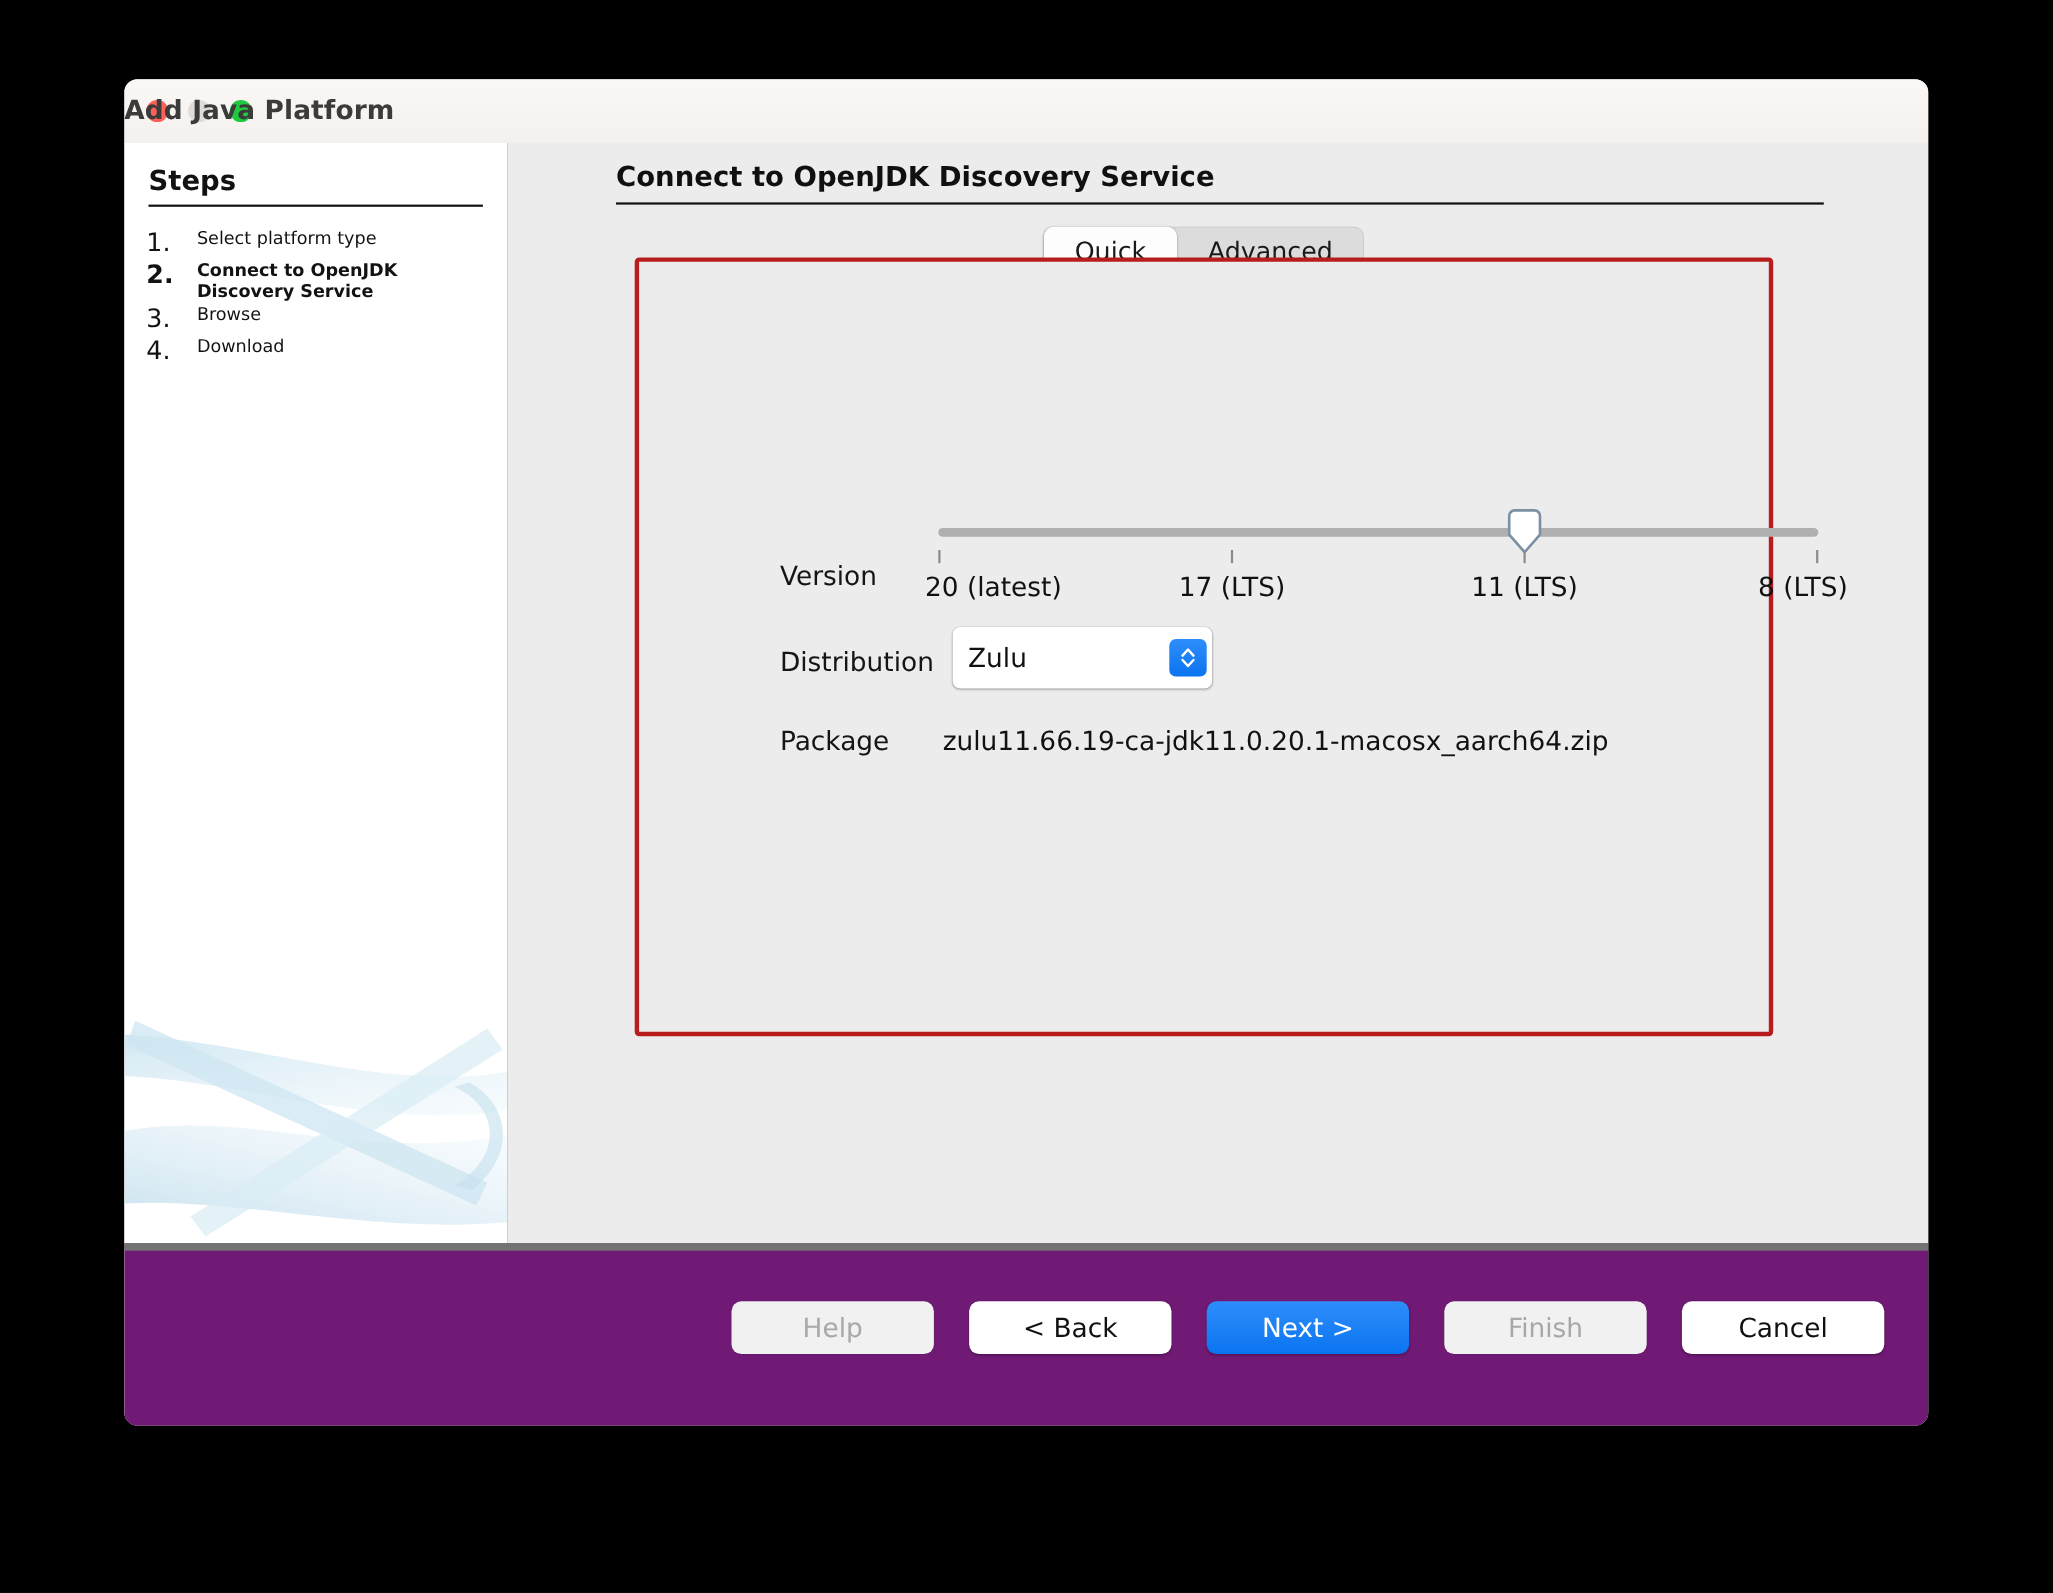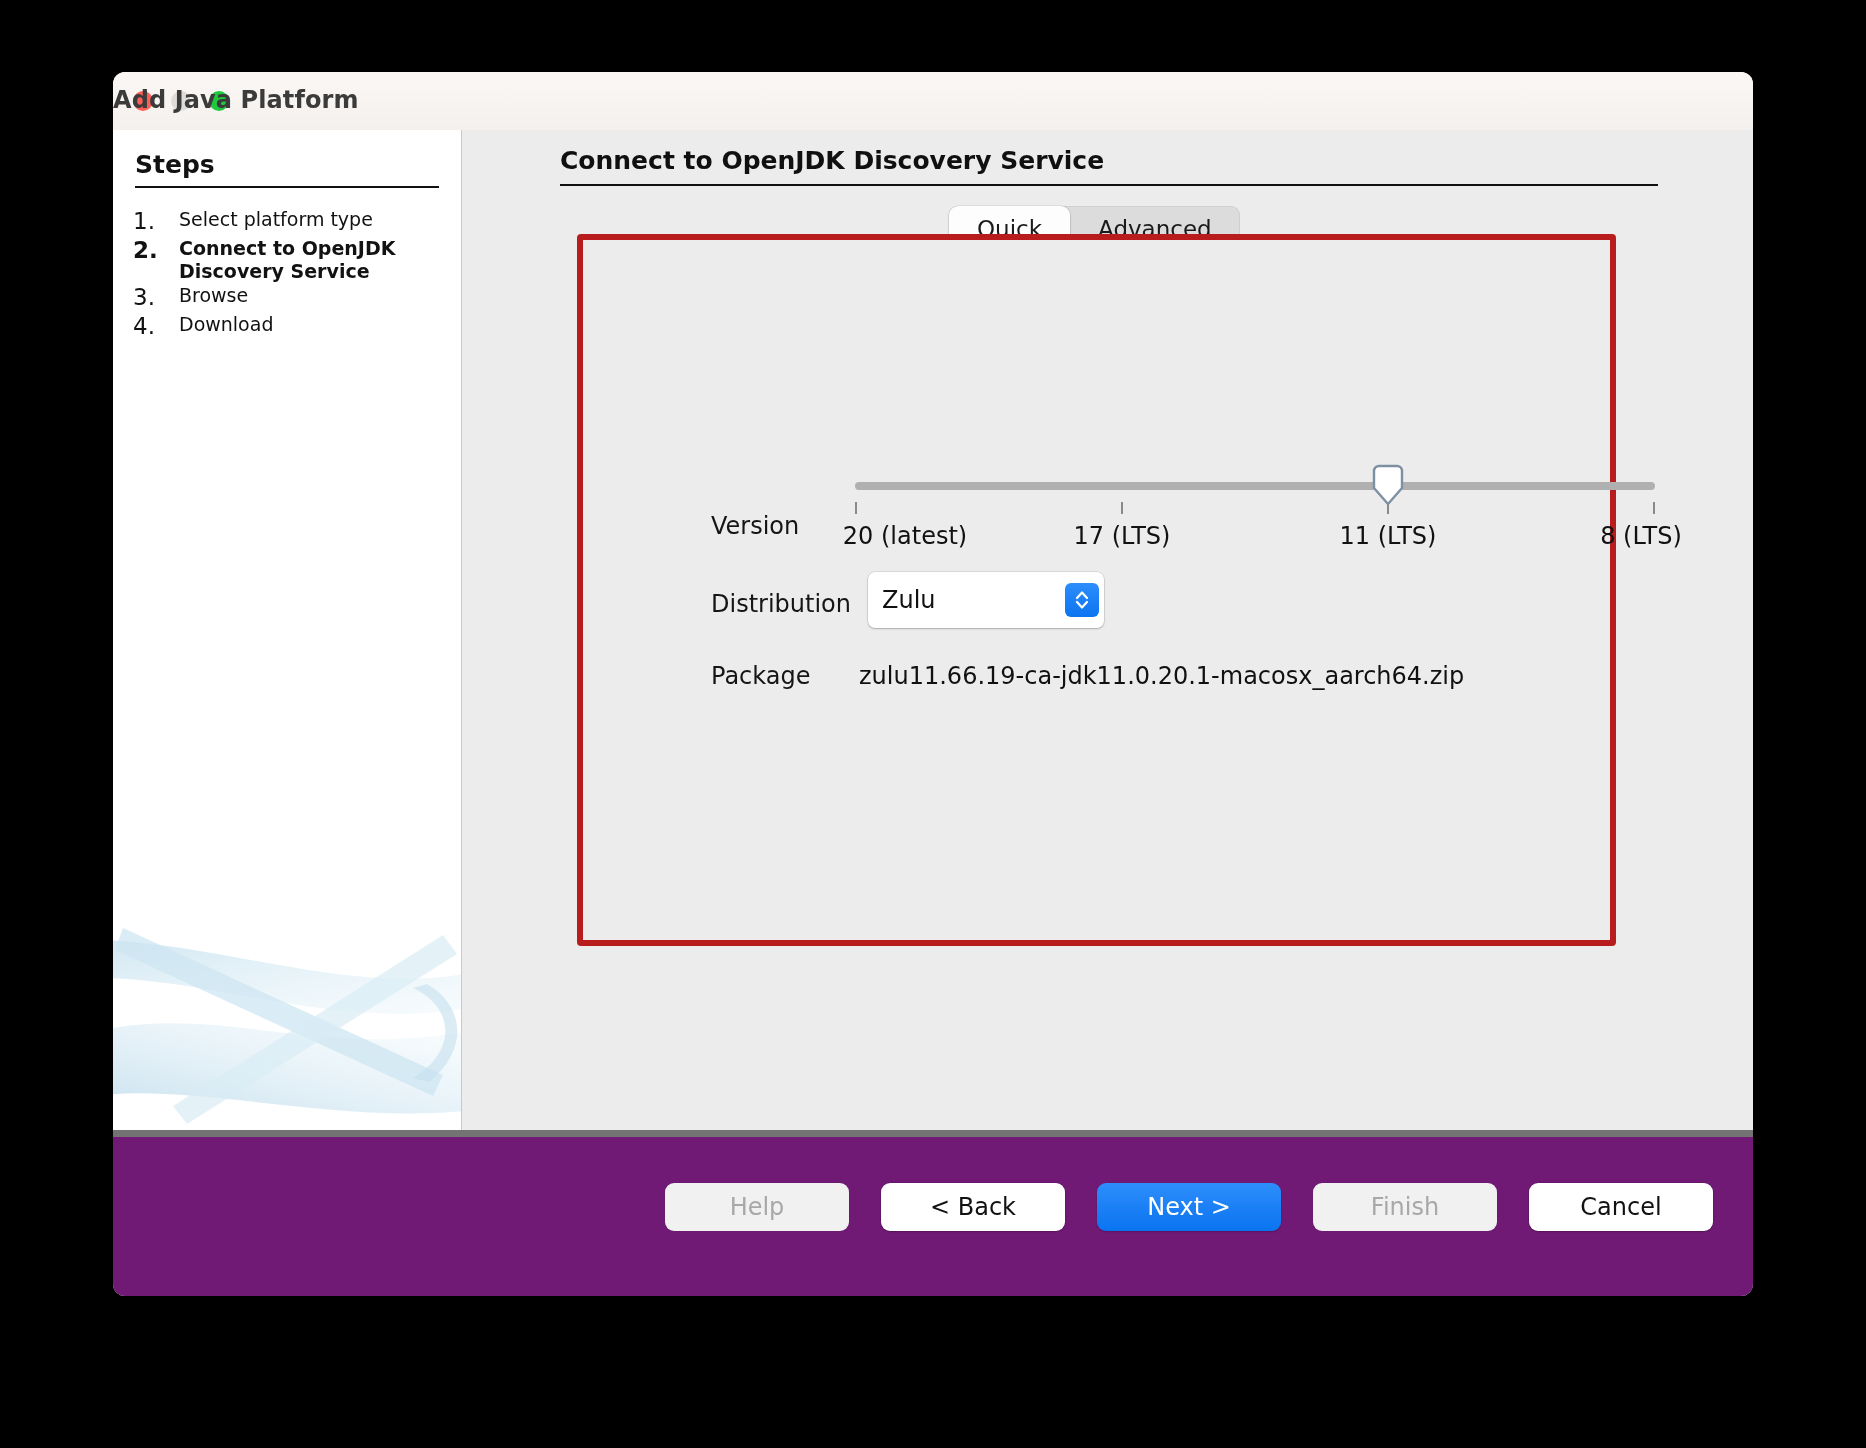--- a/index.html
+++ b/index.html
@@ -107,21 +107,21 @@
     margin-bottom: 2px;
     line-height: 1.18;
   }
   .step-num {
     width: 46px;
     flex: 0 0 46px;
     font-size: 23px;
     color: #121212;
   }
   .step-label {
-    font-size: 19px;
+    font-size: 16px;
     color: #121212;
   }
   .step-row.active .step-num,
   .step-row.active .step-label {
     font-weight: bold;
   }
 
   .sidebar-art {
     position: absolute;
     left: 0;
@@ -190,21 +190,21 @@
   }
 
   
   .content-box {
     position: absolute;
     left: 115px;
     top: 104px;
     width: 1027px;
     height: 700px;
     background: #ececec;
-    border: 6px solid #b91c1c;
+    border: 4px solid #b91c1c;
     border-radius: 4px;
   }
 
   
   .slider-label {
     position: absolute;
     left: 128px;
     top: 272px;
     font-size: 24px;
     color: #151515;

